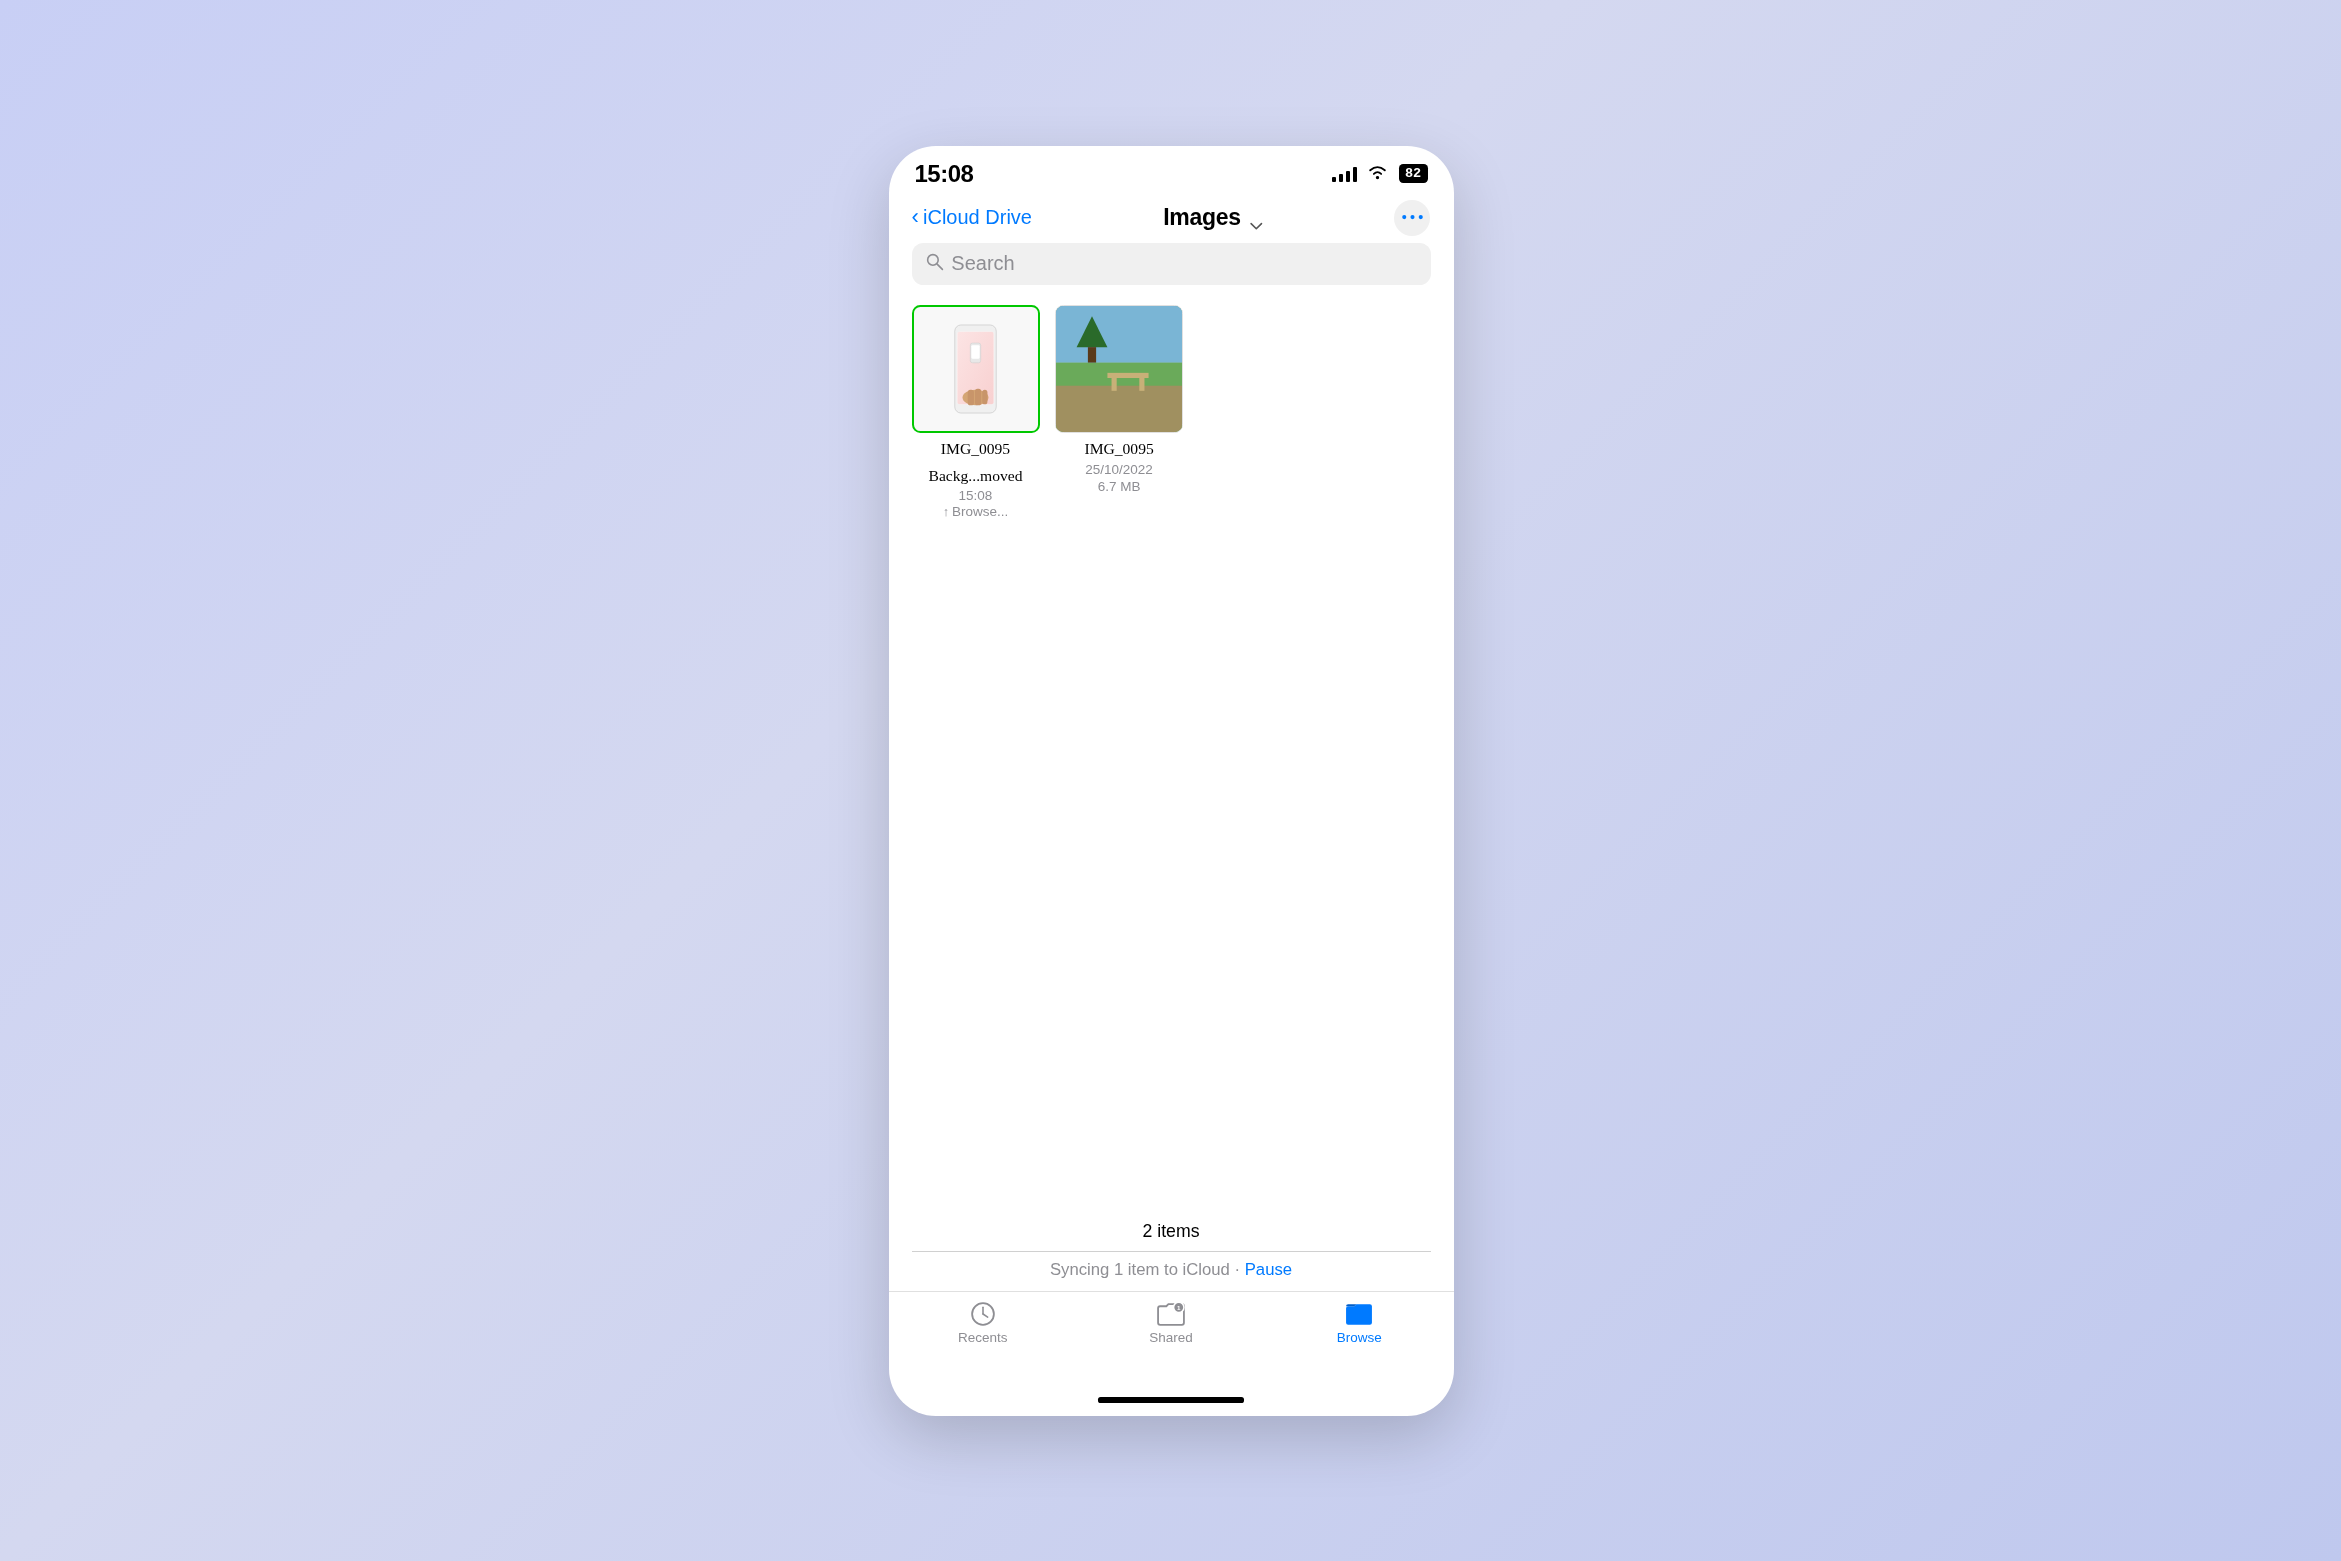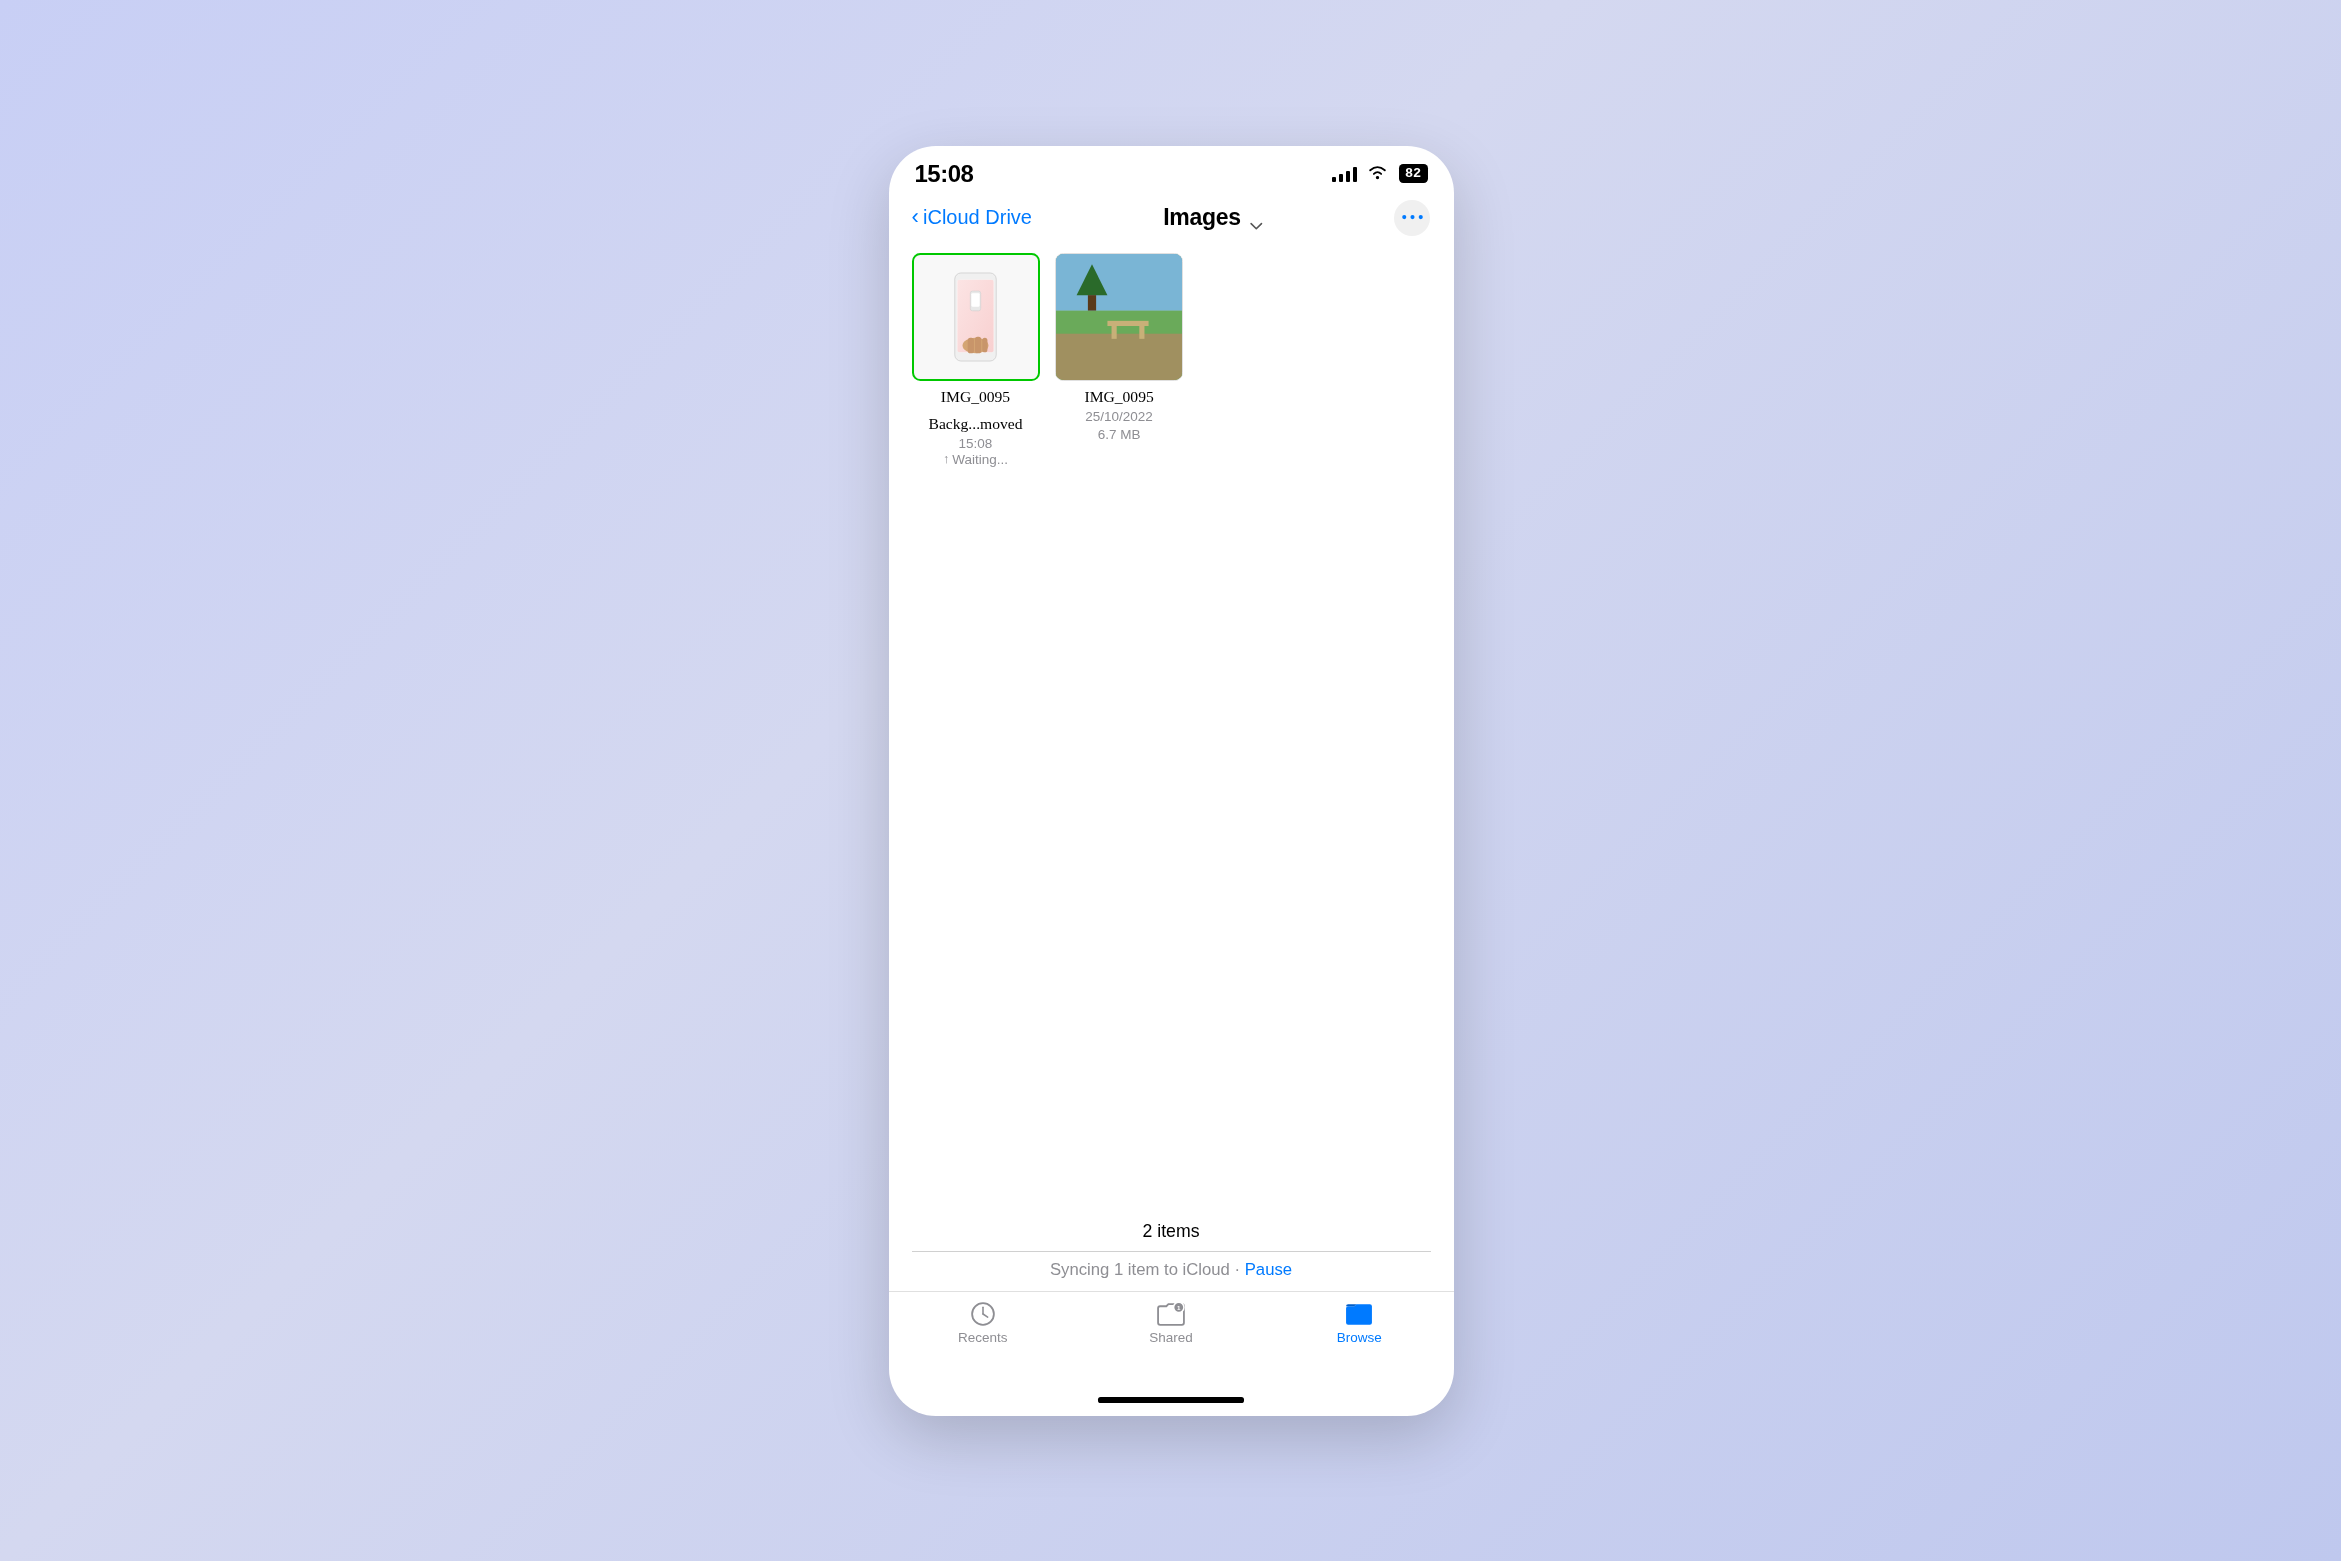--- a/index.html
+++ b/index.html
@@ -366,20 +366,31 @@
     </div>
     <div class="nav-more-btn">
       <svg width="23" height="6.2" viewBox="0 0 44 12">
         <circle cx="6" cy="6" r="4" fill="#007AFF"></circle>
         <circle cx="22" cy="6" r="4" fill="#007AFF"></circle>
         <circle cx="38" cy="6" r="4" fill="#007AFF"></circle>
       </svg>
     </div>
   </div>
 
+  <div class="search-bar-container">
+    <div class="search-bar">
+      <span class="search-icon">
+        <svg width="19" height="19" viewBox="0 0 36 36">
+          <circle cx="15" cy="15" r="10" stroke="#8e8e93" stroke-width="3" fill="none"></circle>
+          <line x1="23" y1="23" x2="33" y2="33" stroke="#8e8e93" stroke-width="3" stroke-linecap="round"></line>
+        </svg>
+      </span>
+      <span class="search-placeholder">Search</span>
+    </div>
+  </div>
 
   <div class="file-grid">
 
     <div class="file-item selected">
       <div class="file-thumbnail-wrapper">
         <svg class="phone-thumb-svg" viewBox="0 0 110 180">
           <rect x="15" y="5" width="80" height="170" rx="12" ry="12" fill="#f0f0f0" stroke="#ccc" stroke-width="1.5"></rect>
           <rect x="20" y="18" width="70" height="140" rx="4" fill="#fff"></rect>
 
           <rect x="20" y="18" width="70" height="140" rx="4" fill="url(#phoneScreen)"></rect>
@@ -401,21 +412,21 @@
       </div>
       <div class="file-name">
         <span>IMG_0095</span>
       </div>
       <div class="file-name">
         <span>Backg...moved</span>
       </div>
       <div class="file-meta">15:08</div>
       <div class="file-status">
         <span class="upload-arrow">↑</span>
-        <span>Waiting...</span>
+        <span>Browse...</span>
       </div>
     </div>
 
     <div class="file-item">
       <div class="file-thumbnail-wrapper">
         <div class="outdoor-thumb">
           <div class="outdoor-sky"></div>
           <div class="outdoor-ground"></div>
 
           <svg style="position:absolute;top:0;left:0;width:100%;height:100%;" viewBox="0 0 245 245">

